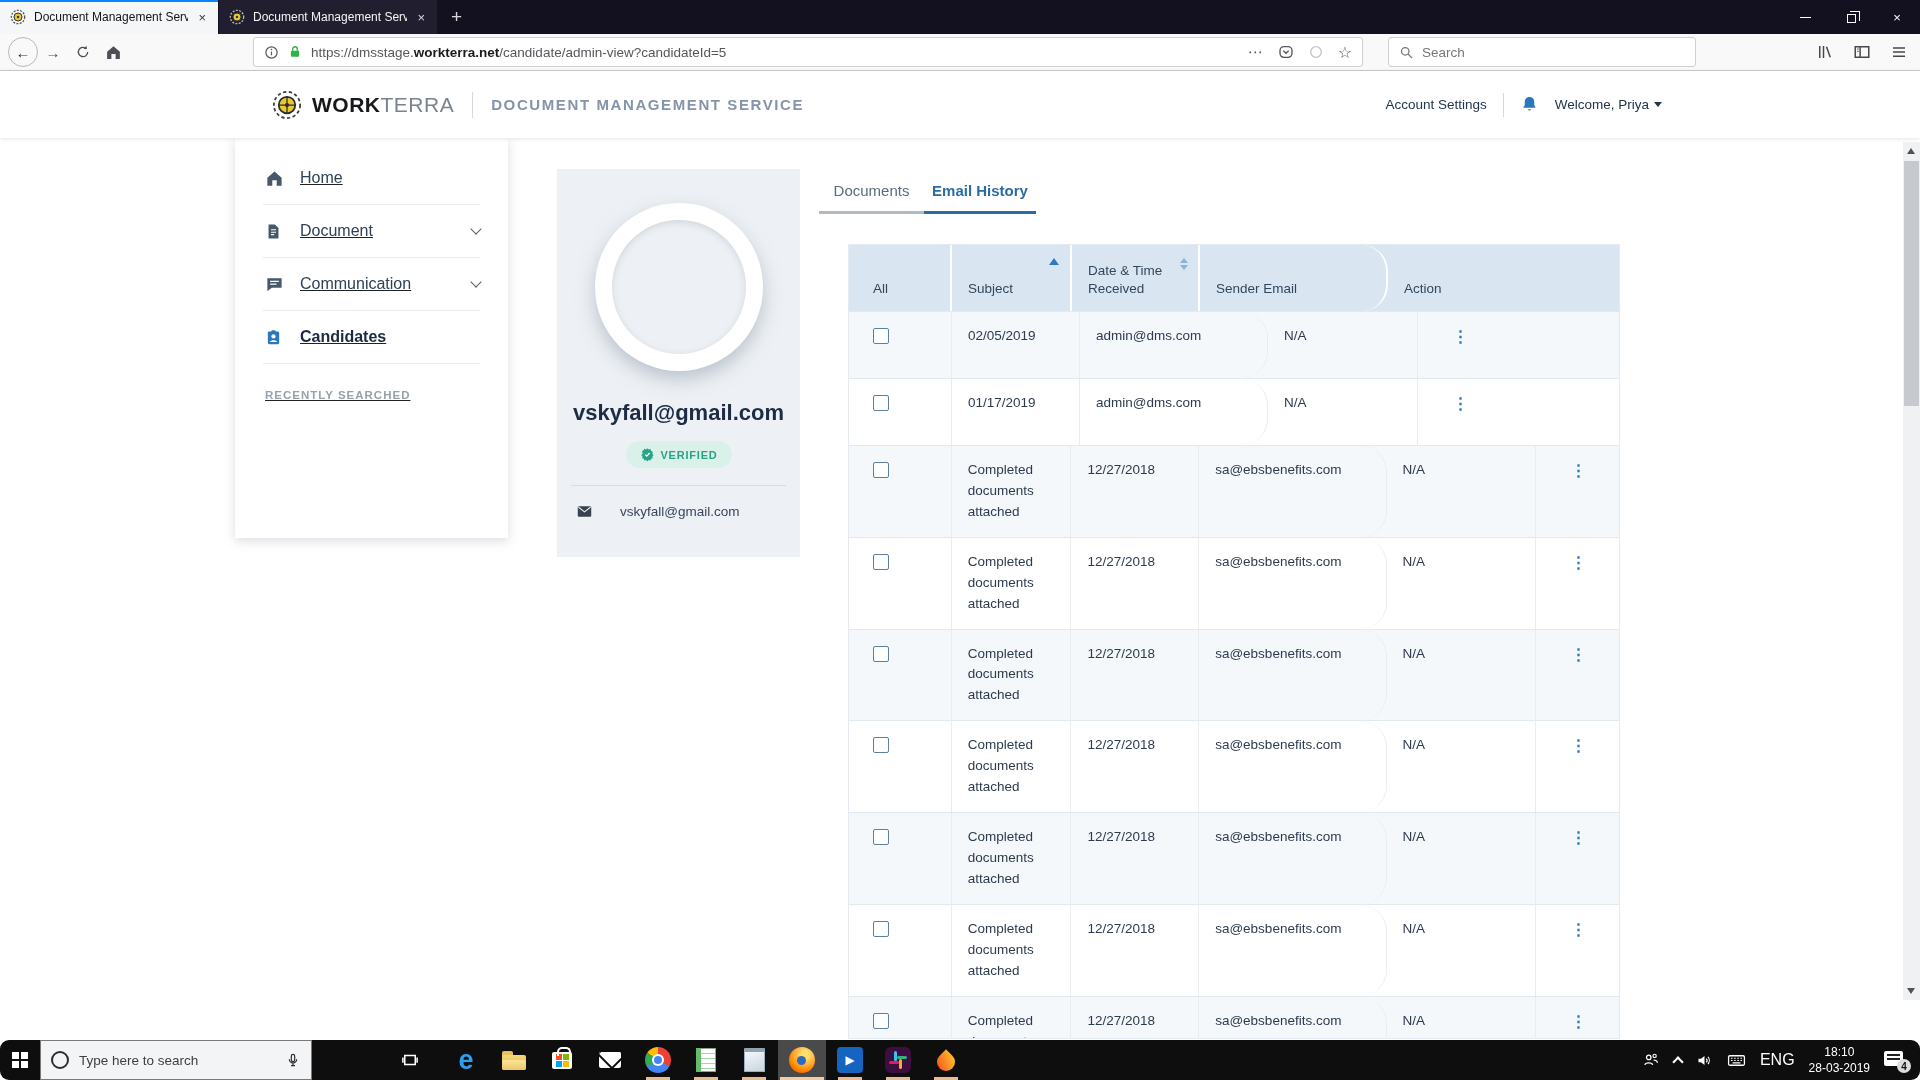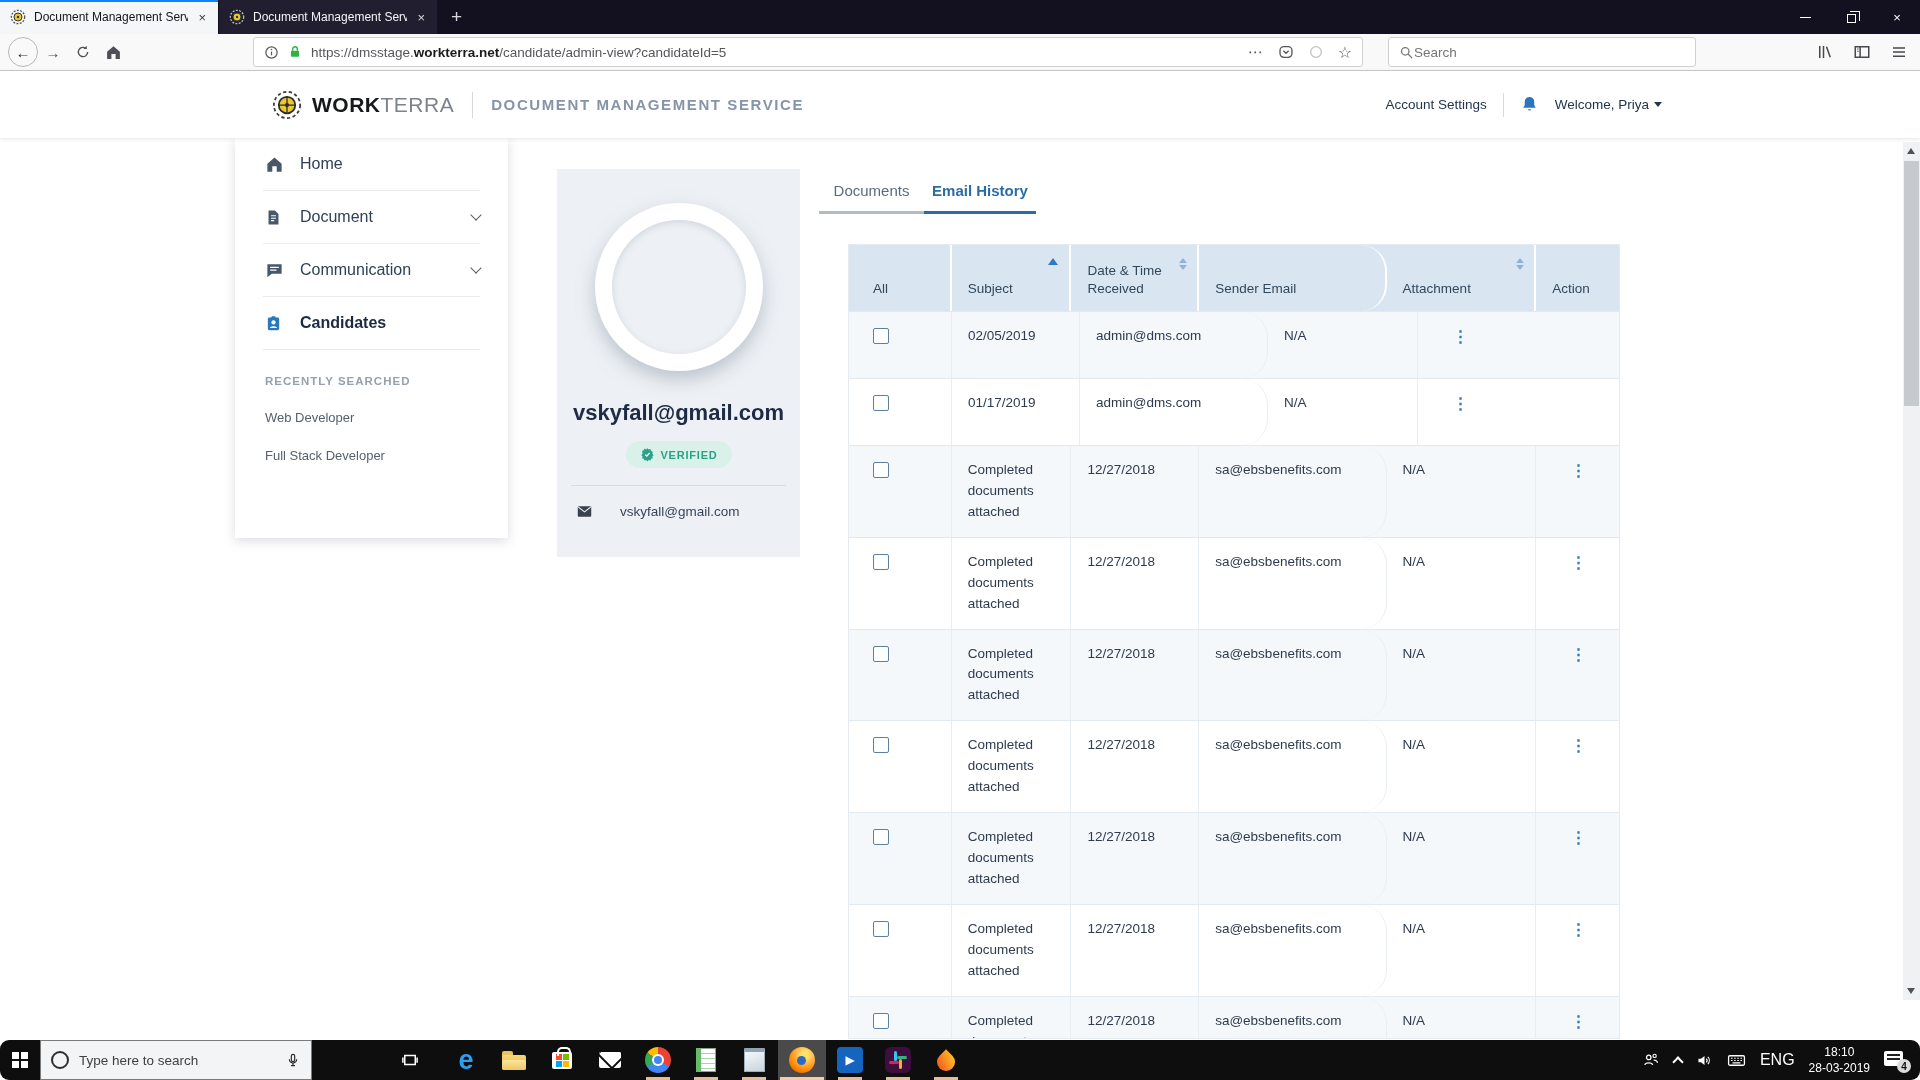--- a/index.html
+++ b/index.html
@@ -30,42 +30,42 @@
   #toolbar { position:absolute; top:34px; left:0; right:0; height:37px; background:#f9f9fa; border-bottom:1px solid #cbcbcd; display:flex; align-items:center; }
   .nav-back { width:30px; height:30px; margin-left:8px; border:1px solid #b8b8ba; border-radius:50%; background:#f9f9fa; display:flex; align-items:center; justify-content:center; color:#2f2f33; font-size:15px; }
   .nav-btn { width:30px; height:30px; display:flex; align-items:center; justify-content:center; color:#4f4f55; font-size:15px; }
   .urlbar { margin-left:125px; width:1110px; height:30px; background:#fff; border:1px solid #d0d0d2; border-radius:3px; display:flex; align-items:center; padding:0 10px; gap:9px; }
   .url-text { flex:1; font-size:13.5px; color:#56565b; white-space:nowrap; overflow:hidden; }
   .url-domain { color:#1b1b1d; font-weight:700; }
   .url-actions { display:flex; align-items:center; gap:14px; color:#55555a; }
   .faded { opacity:.35; }
   .more-dots { font-size:15px; letter-spacing:1px; }
   .star-glyph { font-size:16px; }
-  .searchbar { margin-left:25px; width:308px; height:30px; background:#fff; border:1px solid #d0d0d2; border-radius:3px; display:flex; align-items:center; padding:0 10px; font-size:13.5px; color:#76767a; }
+  .searchbar { margin-left:25px; width:308px; height:30px; background:#fff; border:1px solid #d0d0d2; border-radius:3px; display:flex; align-items:center; gap:8px; padding:0 10px; font-size:13.5px; color:#76767a; }
   .toolbar-right { margin-left:auto; margin-right:12px; display:flex; align-items:center; gap:19px; color:#48484d; }
 
   
   #page { position:absolute; top:71px; left:0; right:0; bottom:40px; background:#fff; }
 
   #app-header { position:absolute; top:0; left:0; right:0; height:67px; background:#fff; box-shadow:0 1px 4px rgba(60,70,80,.14); display:flex; align-items:center; z-index:2; }
   .logo-wrap { margin-left:272px; display:flex; align-items:center; gap:10px; }
   .logo-text { font-size:21px; letter-spacing:.5px; white-space:nowrap; }
   .logo-primary { font-weight:800; color:#17181a; }
   .logo-secondary { font-weight:400; color:#7b848e; }
   .v-div { width:1px; height:26px; background:#d6dade; margin:0 18px; }
   .service-title { font-size:15px; font-weight:700; color:var(--header-gray-blue,#8594a9); letter-spacing:1.6px; }
   .header-right { margin-left:auto; margin-right:258px; display:flex; align-items:center; gap:16px; }
   .account-settings { font-size:13.5px; color:#24354d; }
   .hdr-div { width:1px; height:24px; background:#d6dade; }
   .bell { color:var(--accent-blue,#2b77bd); }
   .welcome { font-size:13.5px; color:#24354d; display:flex; align-items:center; gap:5px; }
   .caret-down { width:0; height:0; border-left:4px solid transparent; border-right:4px solid transparent; border-top:5px solid #24354d; }
 
   
-  #sidebar-card { position:absolute; left:235px; top:67px; width:273px; height:400px; background:#fff; box-shadow:0 3px 10px rgba(110,120,135,.25); z-index:1; }
+  #sidebar-card { position:absolute; left:235px; top:67px; width:273px; height:400px; background:#fff; box-shadow:0 3px 10px rgba(110,120,135,.25); padding-top:14px; z-index:1;text-decoration:underline; }
   .side-item { display:flex; align-items:center; gap:16px; padding:0 28px 0 30px; height:52px; font-size:16px; color:var(--sidebar-text,#2e4156); }
   .side-item .icon { width:19px; height:19px; color:#47586b; flex:0 0 auto; }
   .side-item.active { font-weight:700; color:#1b2a41; }
   .side-item.active .icon { color:var(--accent-blue,#2b77bd); }
   .side-sep { height:1px; background:#e9ecef; margin:0 28px; }
   .side-chevron { margin-left:auto; width:8px; height:8px; border-right:1.8px solid #55606c; border-bottom:1.8px solid #55606c; transform:rotate(45deg); margin-top:-5px; }
   .recent-header { margin:25px 0 0 30px; font-size:11.5px; font-weight:700; color:#97a1ab; letter-spacing:1px; }
   .recent-item { margin:23px 0 0 30px; font-size:13px; color:#55616e; }
 
   
@@ -355,24 +355,20 @@
               <rect x="9" y="1.8" width="6" height="3.4" rx="1.2" fill="currentColor"></rect>
               <circle cx="12" cy="10.5" r="3" fill="#fff"></circle>
               <path d="M6.8 18.5c.8-3.4 9.6-3.4 10.4 0z" fill="#fff"></path>
             </svg>
           </span>
           <span class="side-label">Candidates</span>
         </div>
         <div class="side-sep"></div>
       </div>
     <div class="recent-header">RECENTLY SEARCHED</div>
-    <div id="recent-wrap">
-        <div class="recent-item">Web Developer</div>
-        <div class="recent-item">Full Stack Developer</div>
-      </div>
   </div>
 
   <div id="profile-card">
     <div class="avatar-outer">
         <div class="avatar-inner"></div>
       </div>
     <div class="profile-email">vskyfall@gmail.com</div>
     <div class="verified-pill">
       <span>
         <svg viewBox="0 0 24 24" width="15" height="15">
@@ -407,27 +403,20 @@
         <span class="sort-up"></span>
       </div>
       <div class="th col-date">
         <span>Date &amp; Time Received</span>
         <span class="sort-both">
             <i class="u"></i>
             <i class="d"></i>
           </span>
       </div>
       <div class="th col-sender">Sender Email</div>
-      <div class="th col-att">
-        <span>Attachment</span>
-        <span class="sort-both">
-            <i class="u"></i>
-            <i class="d"></i>
-          </span>
-      </div>
       <div class="th col-action">Action</div>
     </div>
     <div id="tbody">
         <div class="trow alt">
           <div class="td col-all">
             <span class="cb"></span>
           </div>
           <div class="td col-date">02/05/2019</div>
           <div class="td col-sender">admin@dms.com</div>
           <div class="td col-att">N/A</div>

